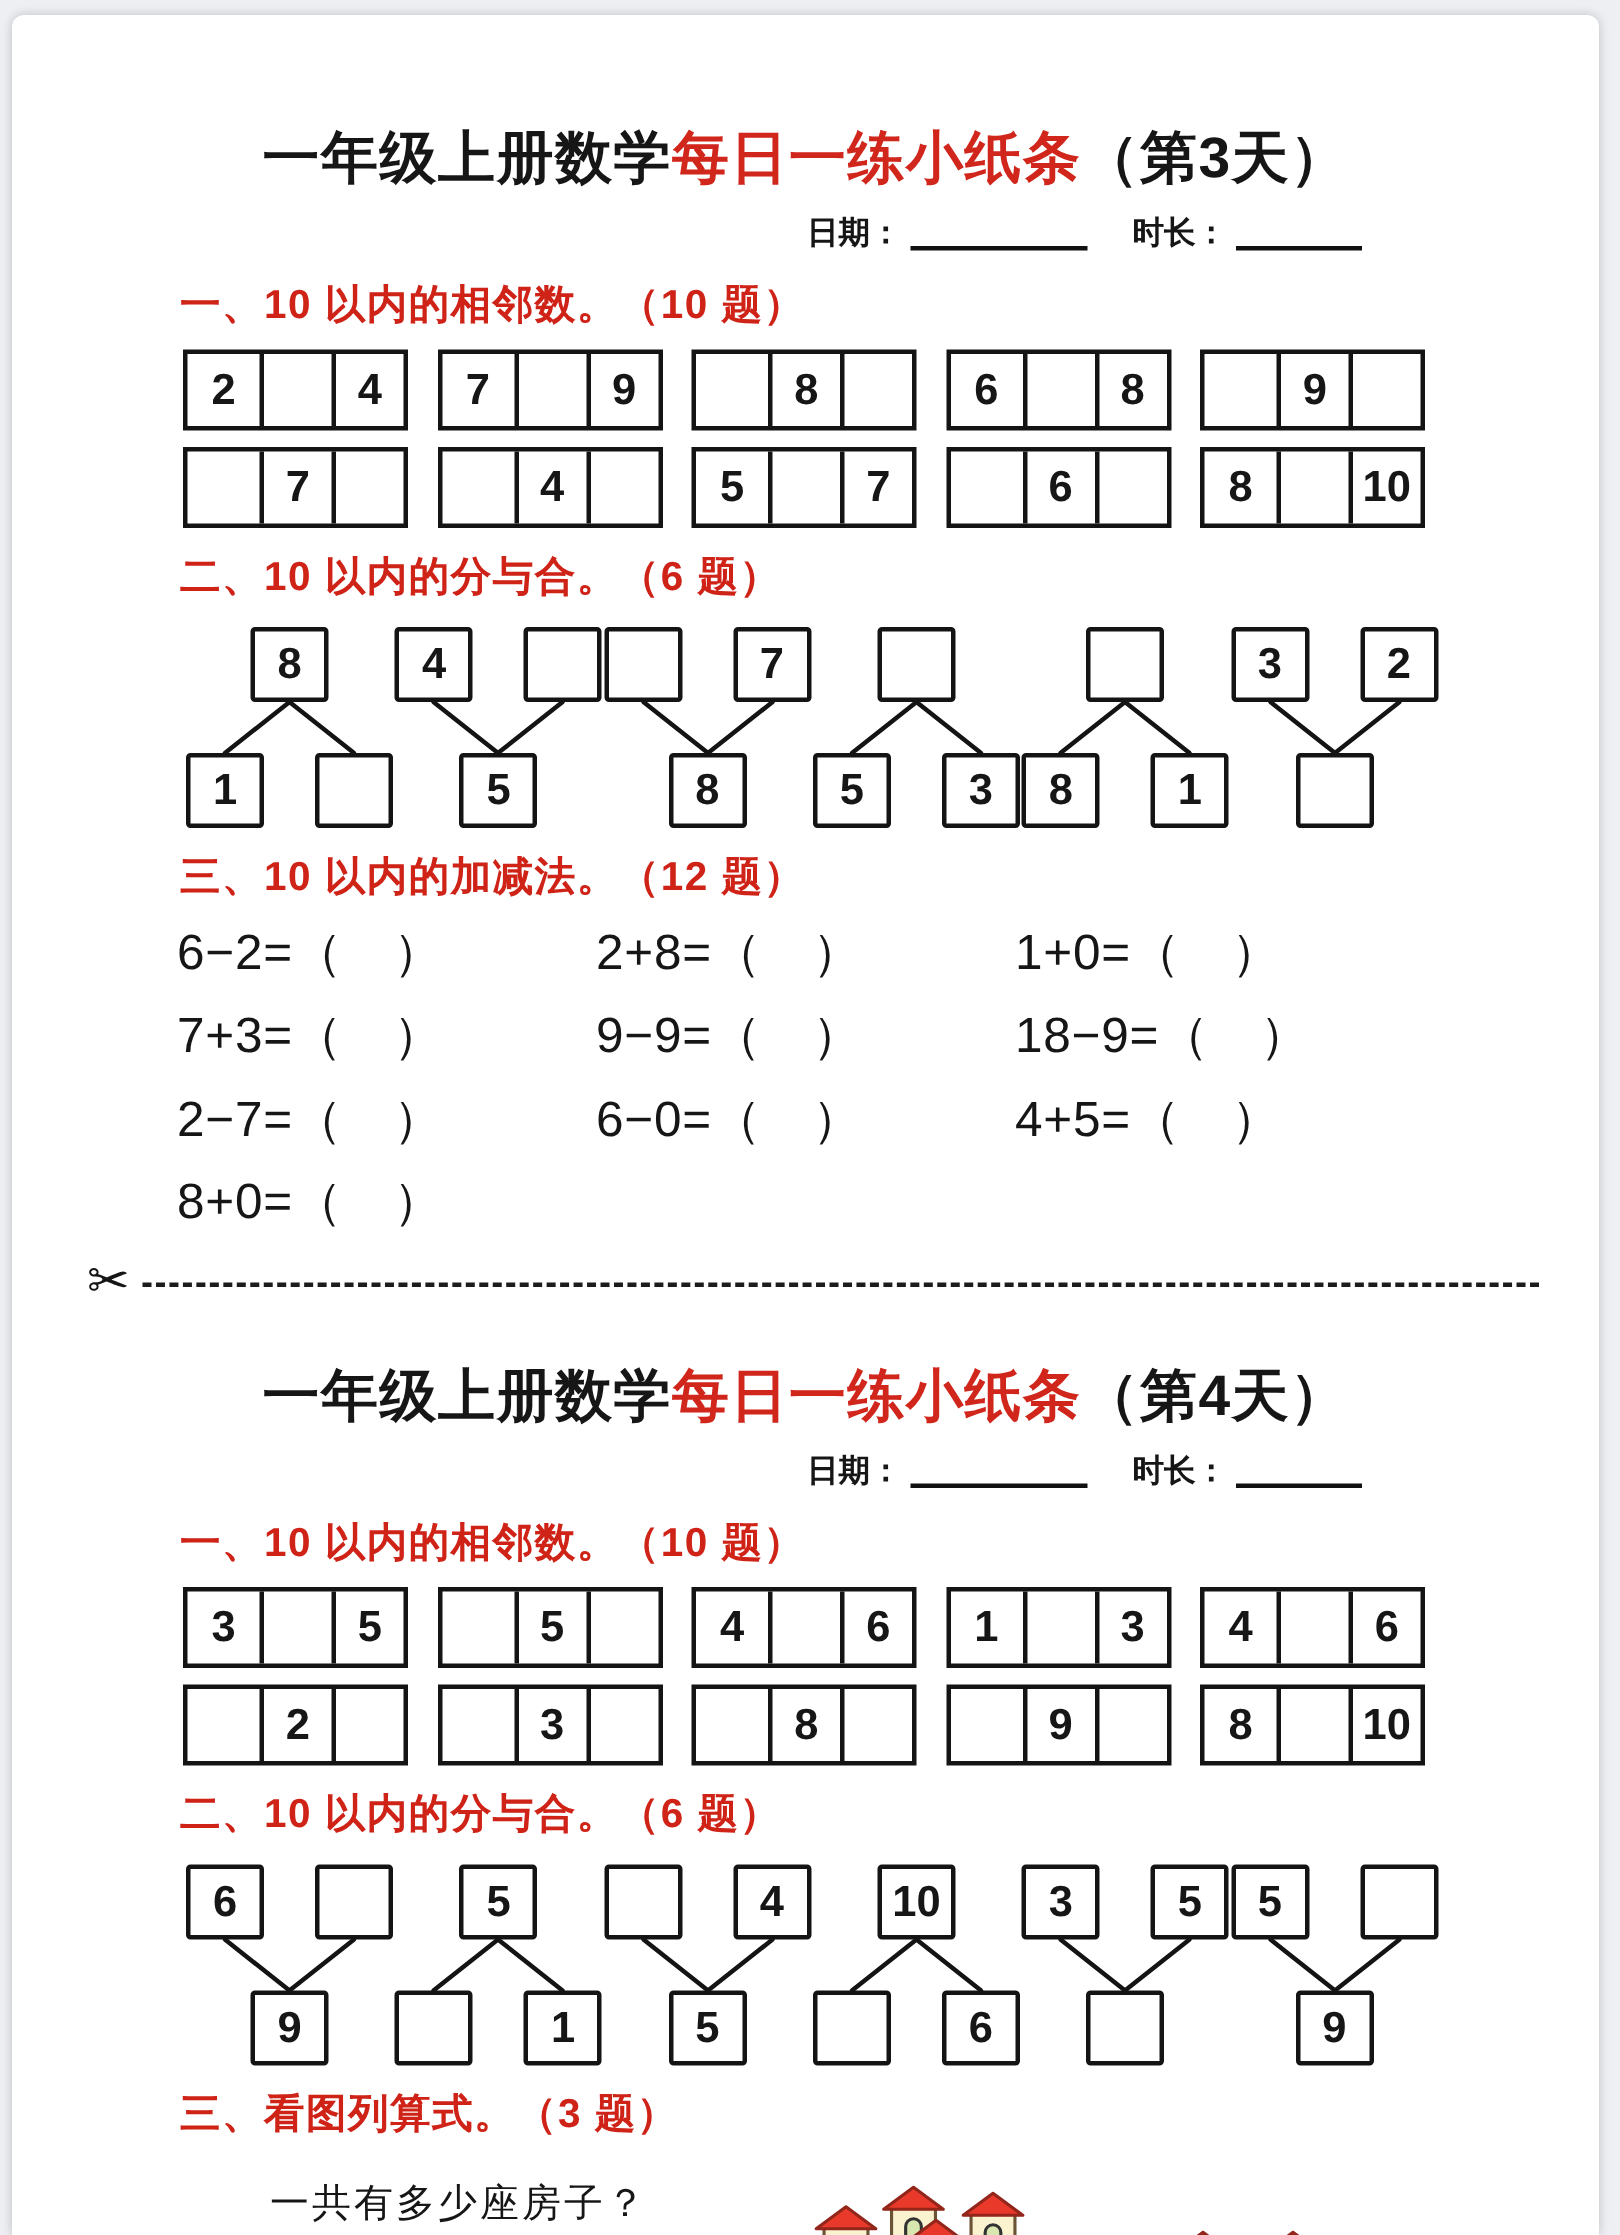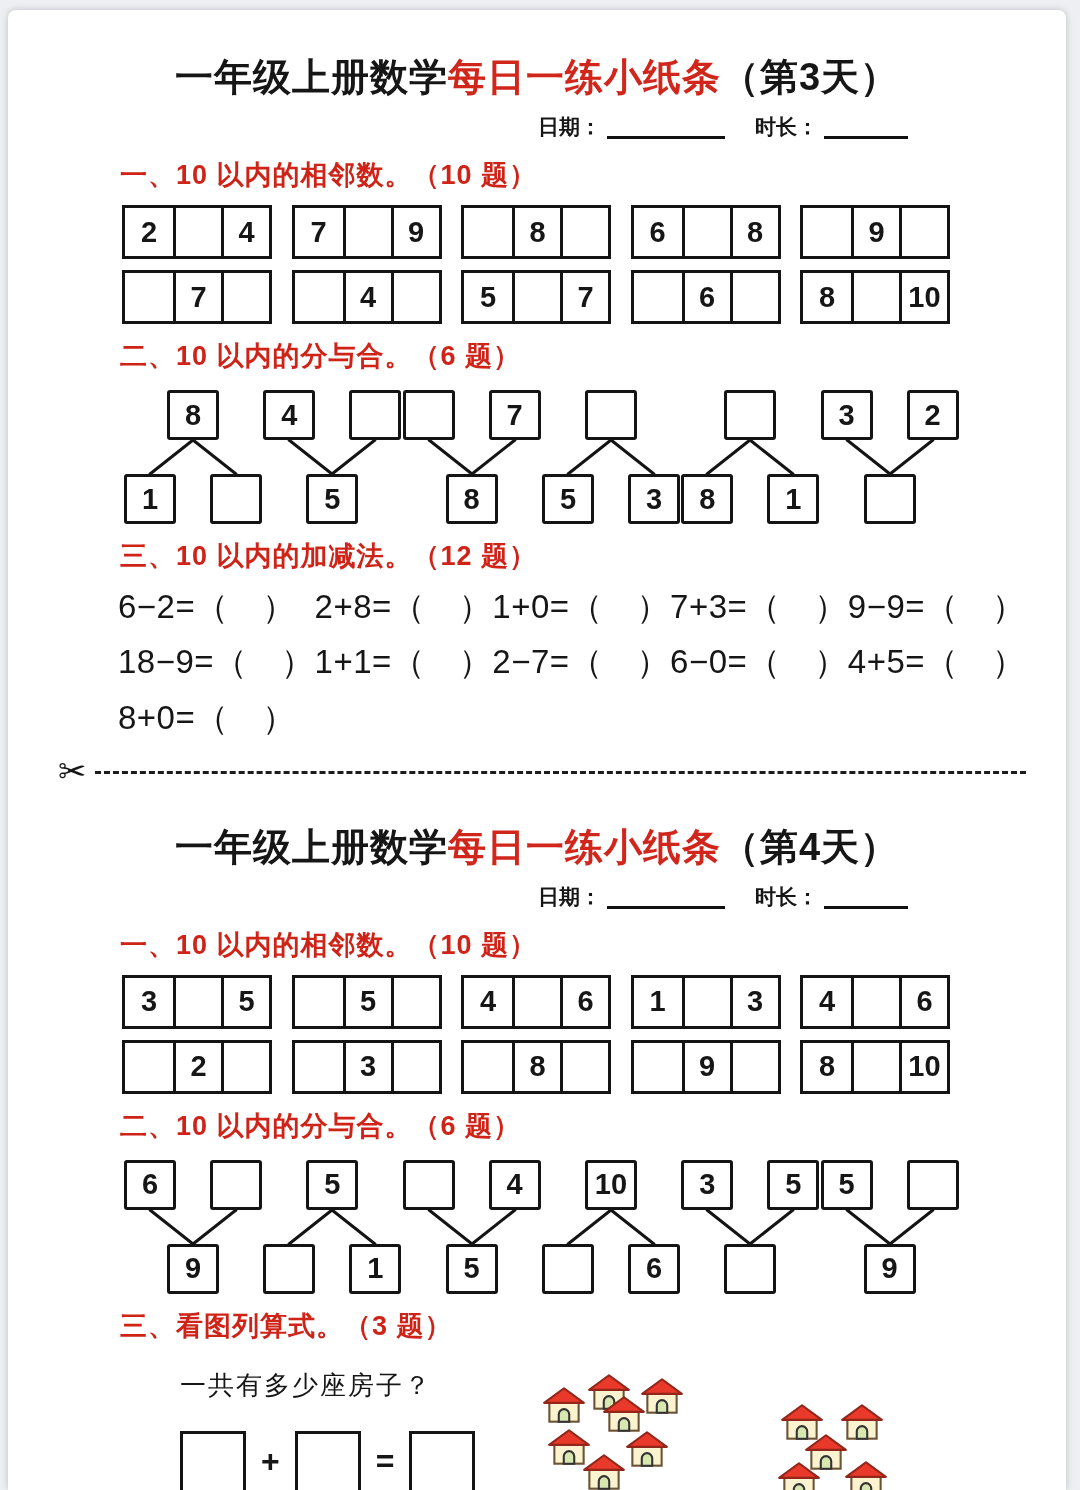--- a/index.html
+++ b/index.html
@@ -2,21 +2,21 @@
 <html><head>
 <meta charset="utf-8">
 <style>
   * { box-sizing: border-box; margin: 0; padding: 0; }
   html,body { width:1080px; height:1490px; background:#edeff3;
     font-family:"Liberation Sans", sans-serif; color:#161616; }
   .sheet { position:absolute; left:8px; top:10px; width:1058px; height:1480px;
     background:#ffffff; border-radius:8px 8px 0 0; box-shadow:0 0 7px rgba(0,0,0,.2); overflow:hidden; }
 
   .title { text-align:center; font-size:38px; font-weight:700; letter-spacing:1px; }
-  .title-3 { padding-top:42px; }
+  .title-3 { padding-top:70px; }
   .title-4 { padding-top:30px; }
   .red { color:#d0261b; }
 
   .date-row { text-align:right; padding-right:158px; font-size:21px; font-weight:700; margin-top:10px; height:30px; }
   .blank { display:inline-block; border-bottom:3px solid #111; height:20px; vertical-align:bottom; }
   .blank-date { width:118px; margin:0 30px 2px 6px; }
   .blank-dur  { width:84px;  margin:0 0 2px 6px; }
 
   .heading { color:#cf2318; font-size:27px; font-weight:700; margin:14px 0 0 112px; letter-spacing:1px; }
 
@@ -28,21 +28,21 @@
           font-size:29px; font-weight:700; border-left:3px solid #141414; }
   .cell:first-child { border-left:none; }
 
   .bonds { display:flex; justify-content:space-between; margin:16px 112px 0 110px; height:134px; }
   .bond { position:relative; width:150px; height:134px; }
   .bond svg { position:absolute; left:0; top:0; z-index:0; }
   .bbox { position:absolute; width:52px; height:50px; border:3px solid #141414; border-radius:3px;
           background:#fff; display:flex; align-items:center; justify-content:center;
           font-size:29px; font-weight:700; z-index:1; }
 
-  .exprs { margin:12px 110px 0 110px; display:grid; grid-template-columns:repeat(5,1fr);
+  .exprs { margin:12px 110px 0 110px; display:grid; grid-template-columns:repeat(3,1fr);
            row-gap:14px; font-size:33px; line-height:1.25; }
   .expr { white-space:nowrap; letter-spacing:.5px; }
 
   .divider { display:flex; align-items:center; margin:16px 40px 0 50px; height:38px; }
   .scissors { font-size:34px; line-height:1; transform:translateY(-2px); }
   .dash { flex:1; border-top:3.5px dashed #1c1c1c; margin-left:8px; }
 
   .pic-row { display:flex; margin-top:14px; }
   .pic-left { margin-left:172px; width:320px; flex:none; }
   .pic-q { font-size:26px; letter-spacing:2px; margin-top:10px; }
@@ -176,21 +176,20 @@
         </div>
       </div>
     <div class="heading">三、10 以内的加减法。（12 题）</div>
     <div class="exprs">
         <span class="expr">6−2=（　）</span>
         <span class="expr">2+8=（　）</span>
         <span class="expr">1+0=（　）</span>
         <span class="expr">7+3=（　）</span>
         <span class="expr">9−9=（　）</span>
         <span class="expr">18−9=（　）</span>
-        <span class="expr">1+1=（　）</span>
         <span class="expr">2−7=（　）</span>
         <span class="expr">6−0=（　）</span>
         <span class="expr">4+5=（　）</span>
         <span class="expr">8+0=（　）</span>
       </div>
   </section>
 
   <div class="divider">
     <span class="scissors">✂</span>
     <div class="dash"></div>

